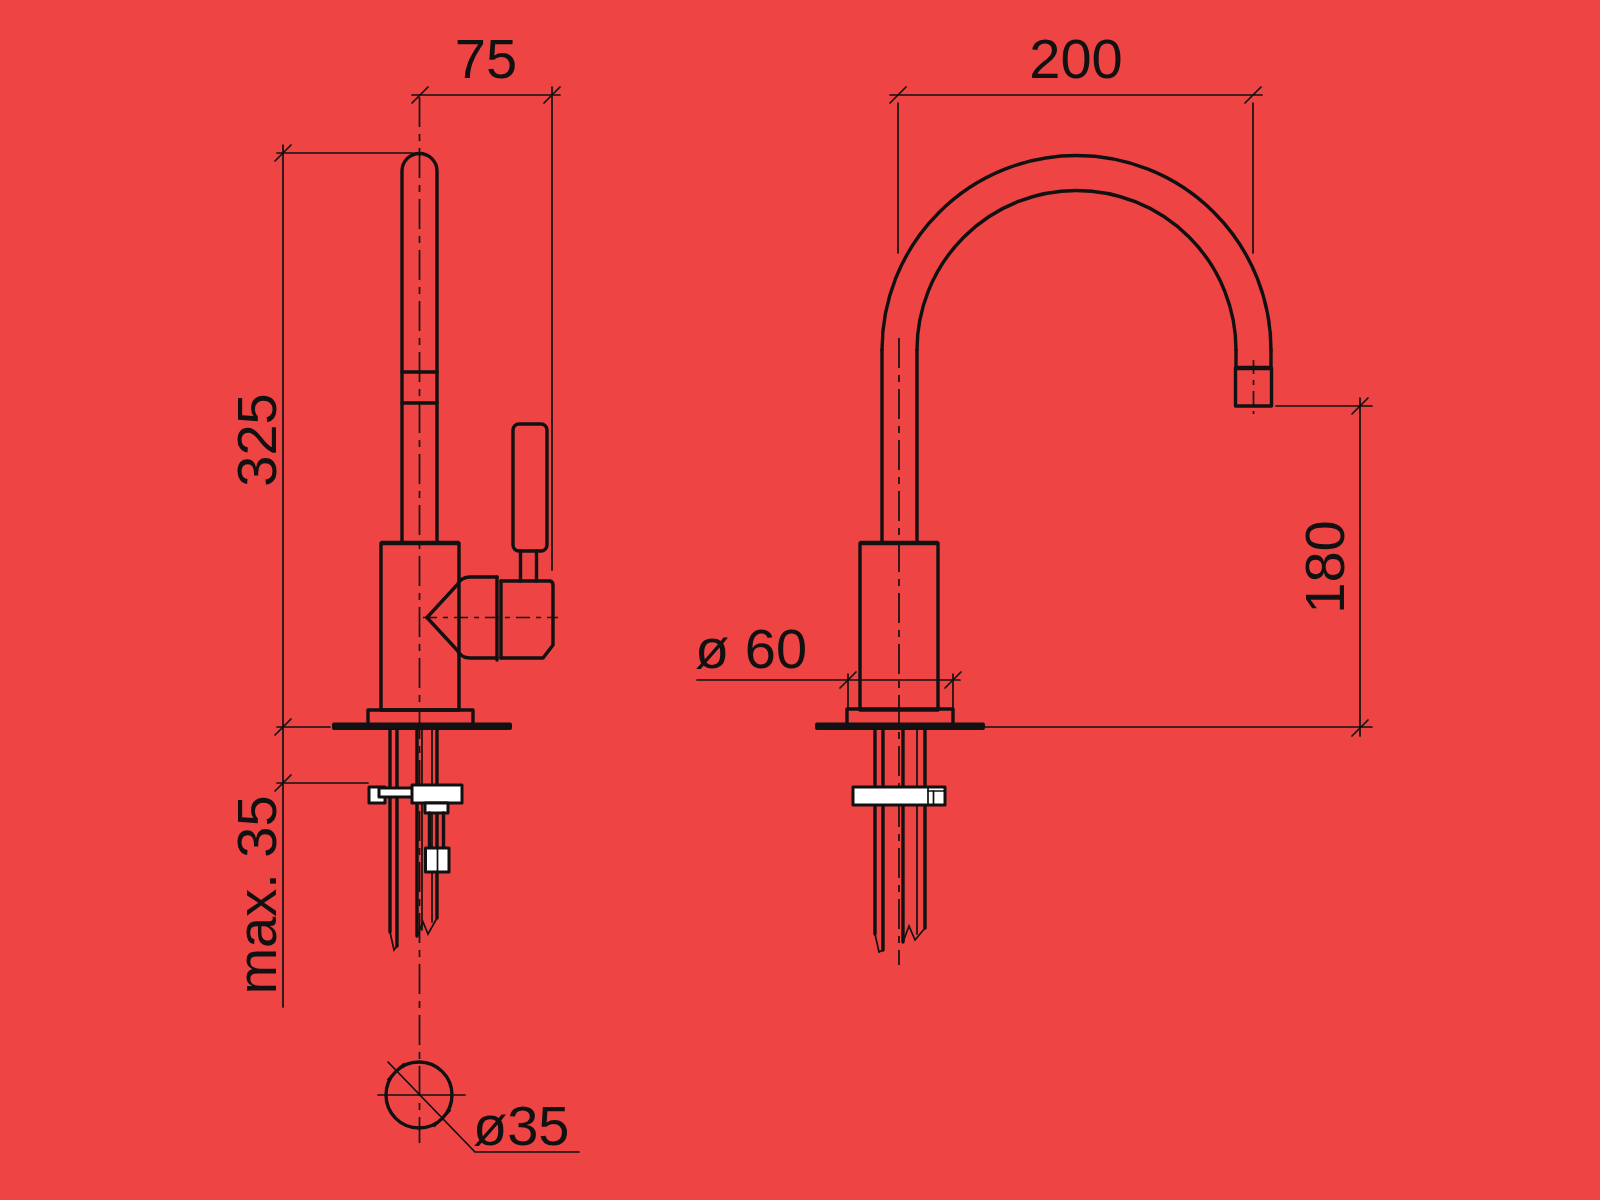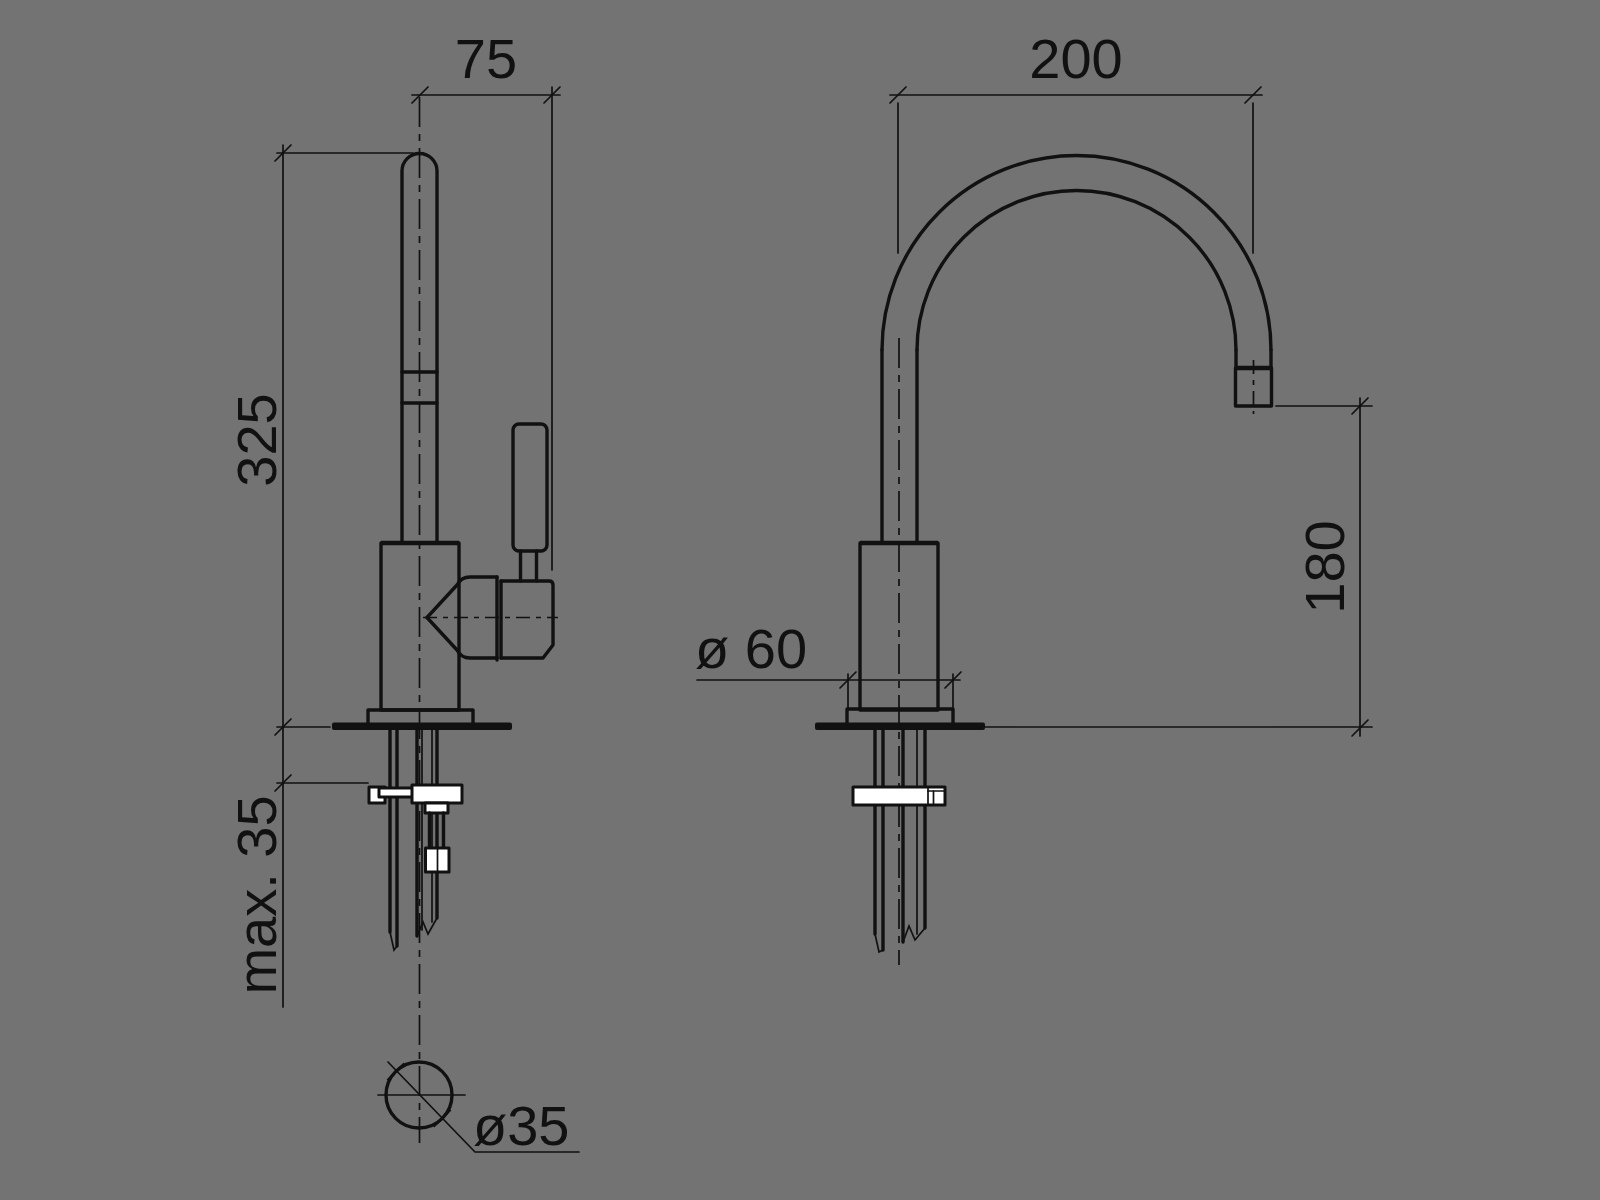--- a/index.html
+++ b/index.html
@@ -1,16 +1,16 @@
 <!DOCTYPE html>
 <html><head>
 <meta charset="utf-8">
 <style>
   html,body{margin:0;padding:0;background:#ffffff;}
-  #canvas{position:relative;width:1600px;height:1200px;background:#737373;overflow:hidden;}
+  #canvas{position:relative;width:1600px;height:1200px;background:#ef4444;overflow:hidden;}
   svg{display:block;}
   .ol{fill:none;stroke:#111111;stroke-width:3.4;stroke-linejoin:round;stroke-linecap:round;}
   .olthick{fill:none;stroke:#111111;stroke-width:4.6;stroke-linecap:butt;}
   .thin{fill:none;stroke:#111111;stroke-width:1.7;stroke-linecap:round;}
   .cl{fill:none;stroke:#111111;stroke-width:1.7;stroke-dasharray:30 7 7 7;stroke-linecap:butt;}
   .clshort{fill:none;stroke:#111111;stroke-width:1.7;stroke-dasharray:14 6 5 6;}
   .bar{fill:#111111;stroke:none;}
   .whitefill{fill:#ffffff;stroke:#111111;stroke-width:3;stroke-linejoin:round;}
   .dimtext{font-family:"Liberation Sans","DejaVu Sans",sans-serif;font-size:56px;fill:#111111;}
 </style>

